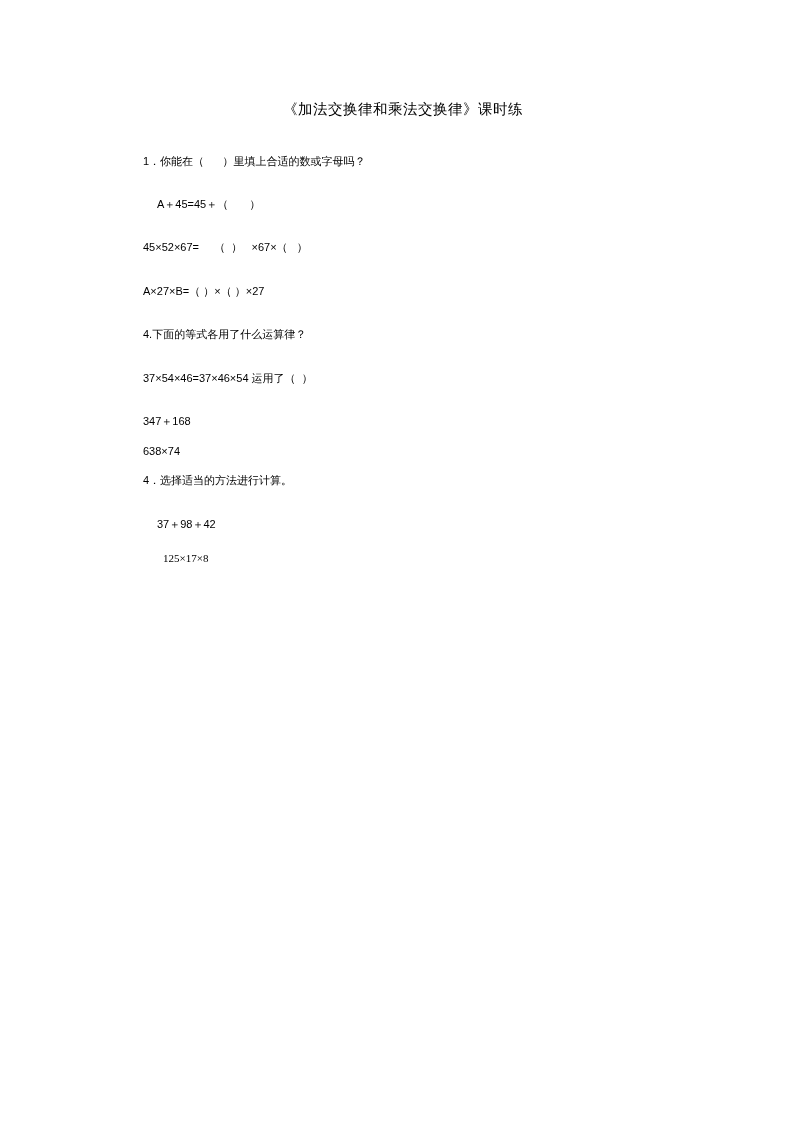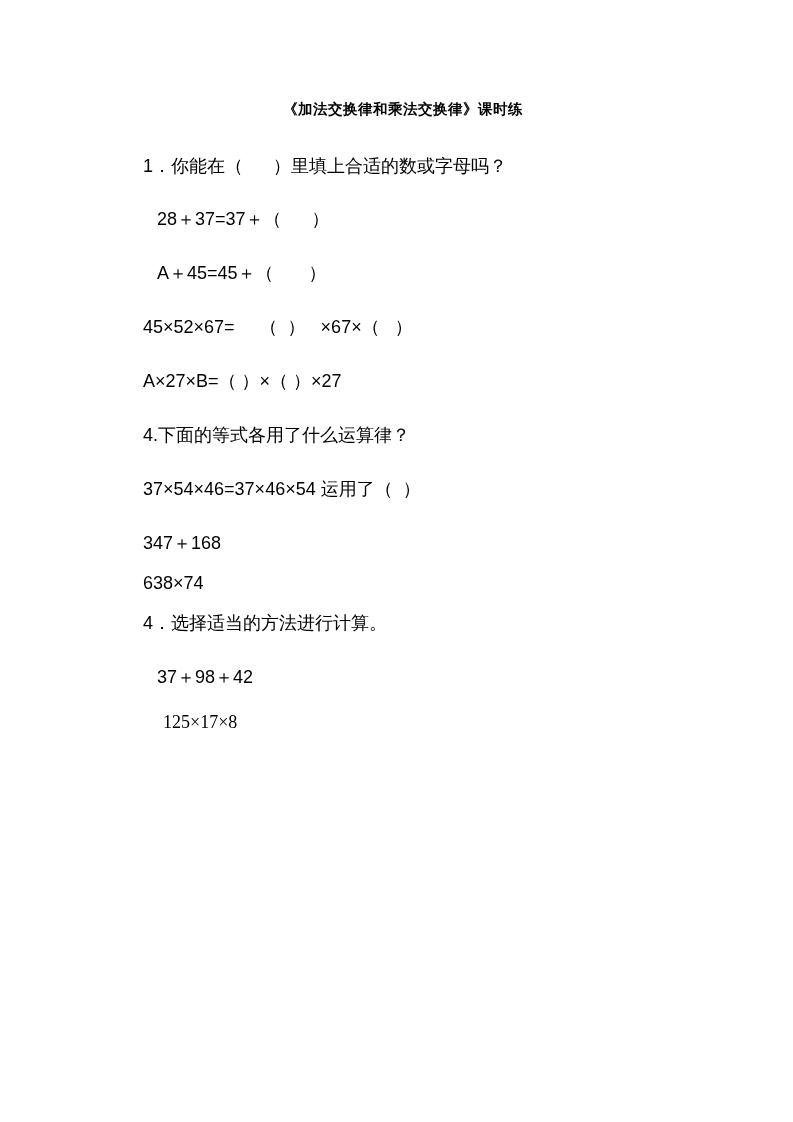--- a/index.html
+++ b/index.html
@@ -24,27 +24,27 @@
   }
   .content {
     position: absolute;
     left: 143px;
     top: 100px;
     width: 520px;
   }
   .doc-title {
     text-align: center;
     font-size: 14.5px;
-    font-weight: 700;
+    font-weight: 400;
     letter-spacing: 0.5px;
     margin: 0 0 34px 0;
     color: #000;
   }
   .line {
-    font-size: 18px;
+    font-size: 11px;
     line-height: 1.5;
     margin: 0 0 27px 0;
     white-space: pre-wrap;
     color: #000;
   }
   .line.indent-1 {
     padding-left: 14px;
   }
   .line.indent-2 {
     padding-left: 20px;
@@ -61,21 +61,20 @@
   }
 </style>
 </head>
 <body>
 
 <div class="page">
   <div class="content">
     <div class="doc-title">《加法交换律和乘法交换律》课时练</div>
 
     <div class="line q">1．你能在（      ）里填上合适的数或字母吗？</div>
-    <div class="line indent-1">28＋37=37＋（      ）</div>
     <div class="line indent-1">A＋45=45＋（       ）</div>
     <div class="line">45×52×67=     （  ）   ×67×（   ）</div>
     <div class="line">A×27×B=（ ）×（ ）×27</div>
 
     <div class="line">4.下面的等式各用了什么运算律？</div>
     <div class="line">37×54×46=37×46×54 运用了（  ）</div>
 
     <div class="line tighter">347＋168</div>
     <div class="line tighter">638×74</div>
 

